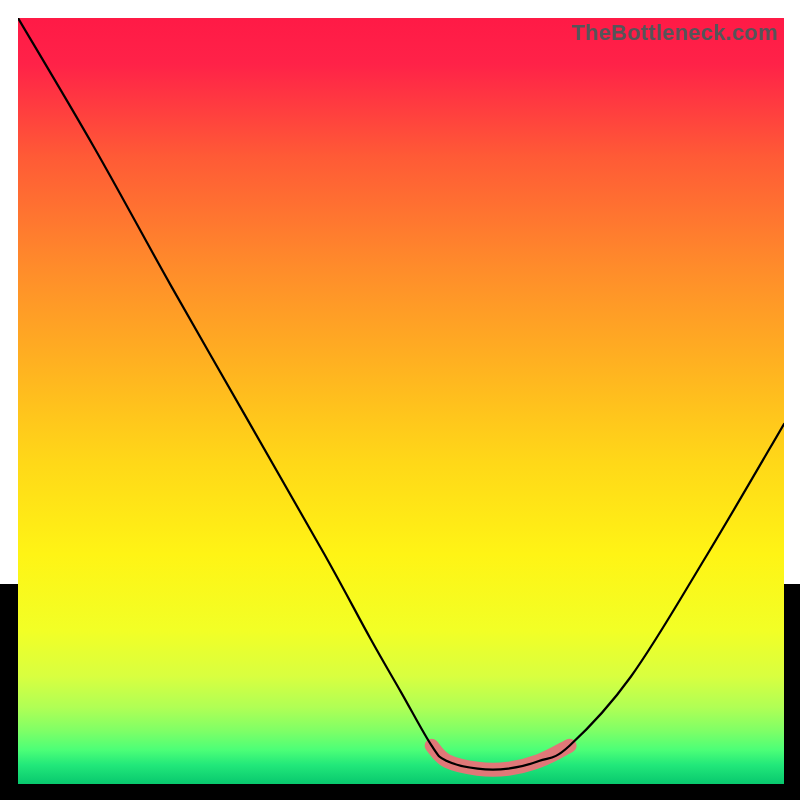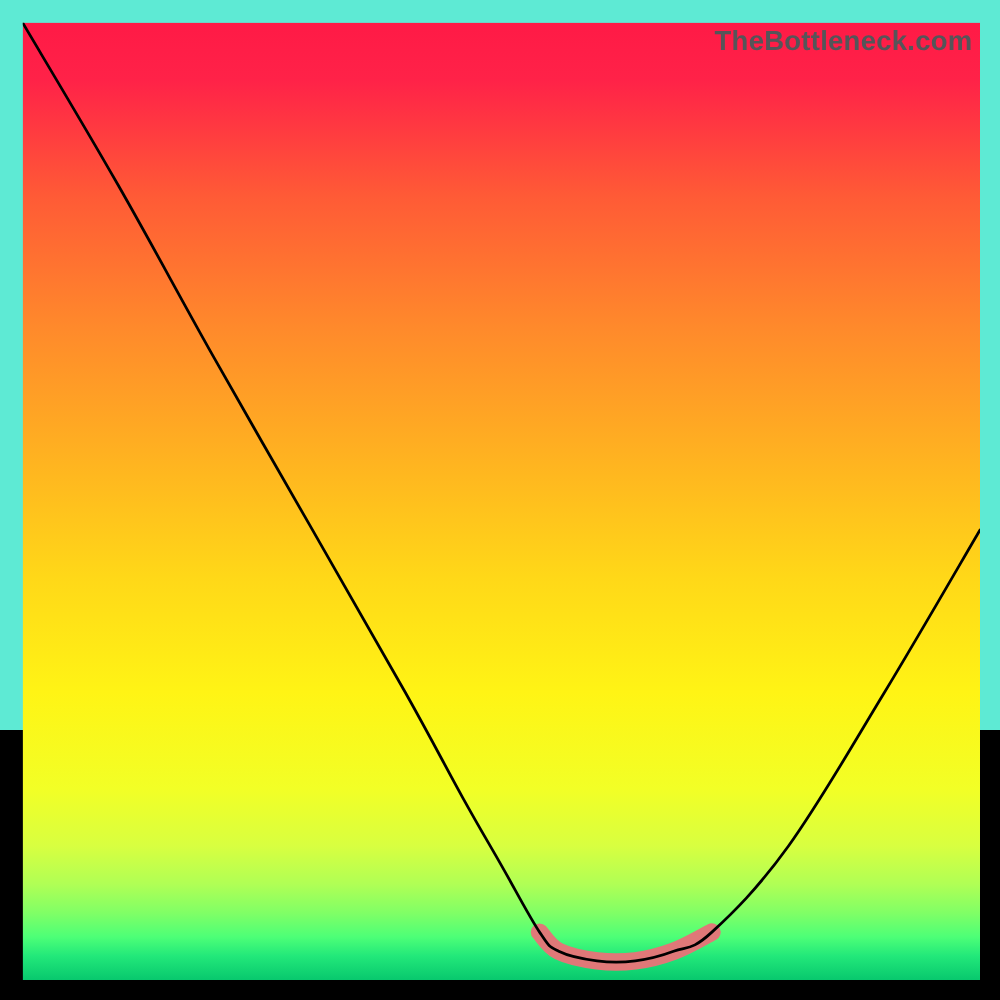--- a/index.html
+++ b/index.html
@@ -1,21 +1,21 @@
 <!DOCTYPE html>
 <html><head>
 <meta charset="utf-8">
 <style>
   * { margin: 0; padding: 0; box-sizing: border-box; }
   html, body { width: 800px; height: 800px; background: #000; overflow: hidden; }
   .frame {
     position: relative;
     width: 800px;
     height: 584px;
-    background: #5eead4;
+    background: #ffffff;
   }
   .plot-area {
     position: absolute;
     left: 18px;
     top: 18px;
     width: 766px;
     height: 766px;
     overflow: hidden;
   }
   .gradient-bg {

